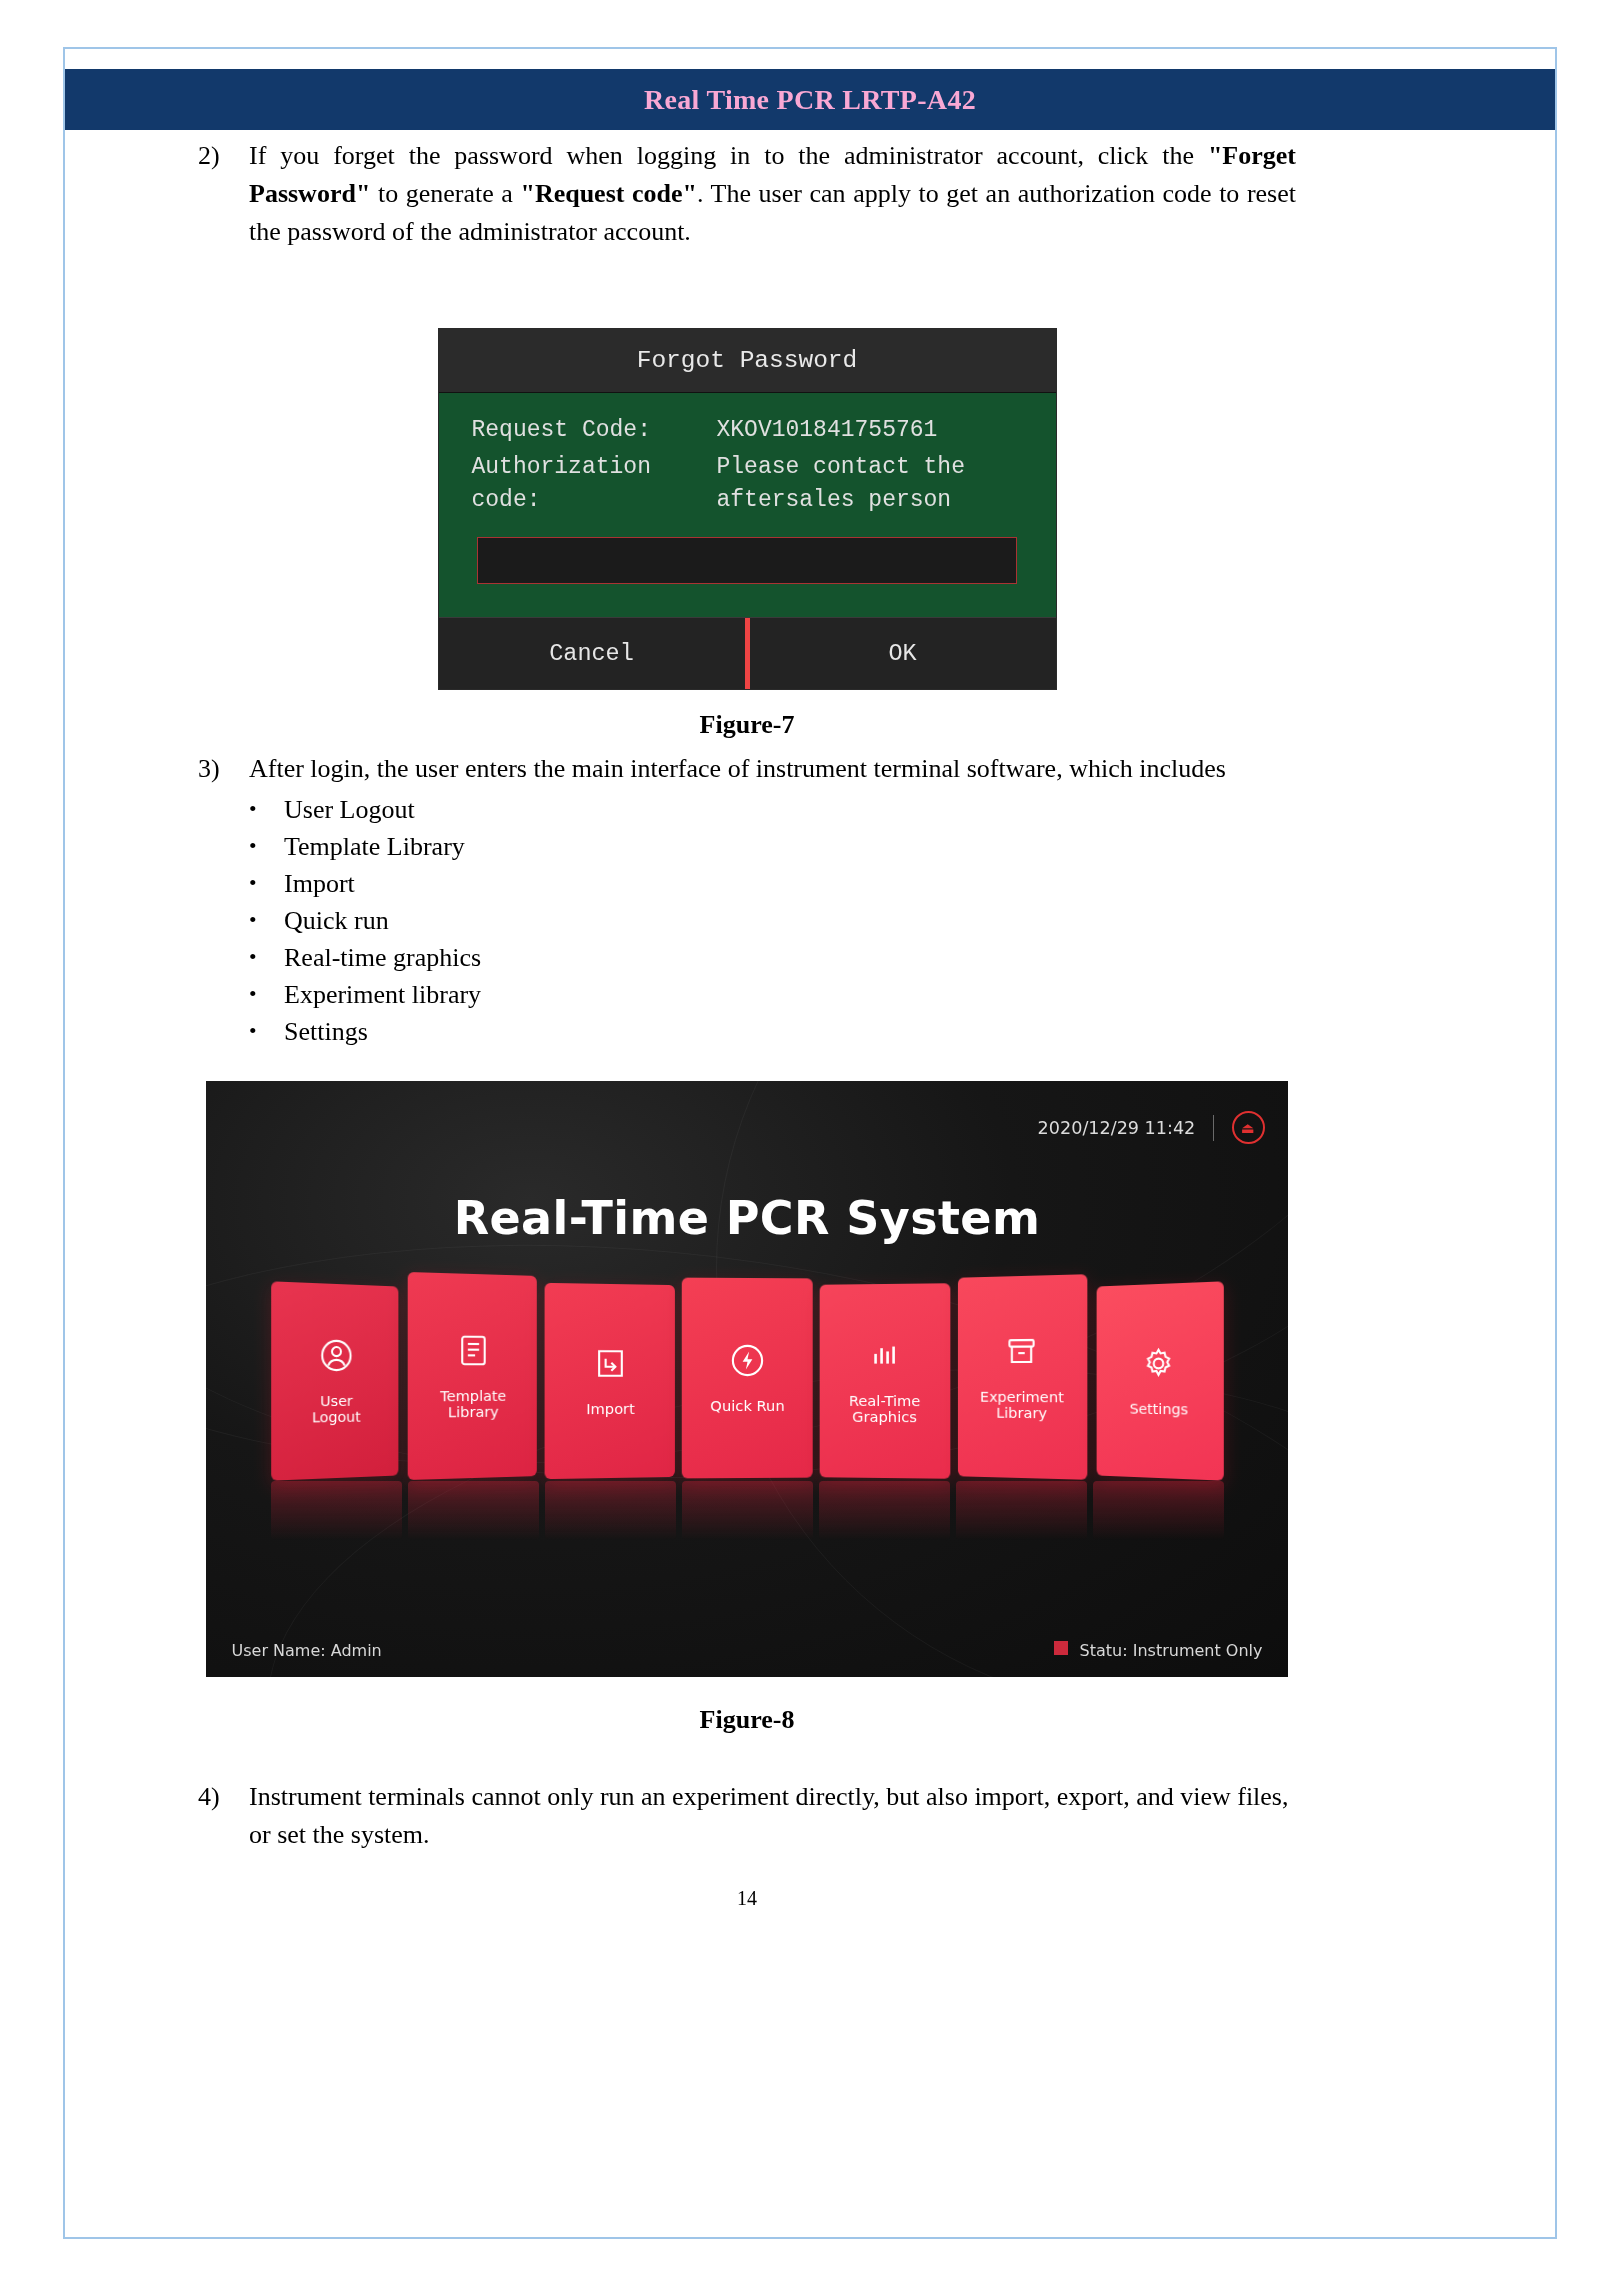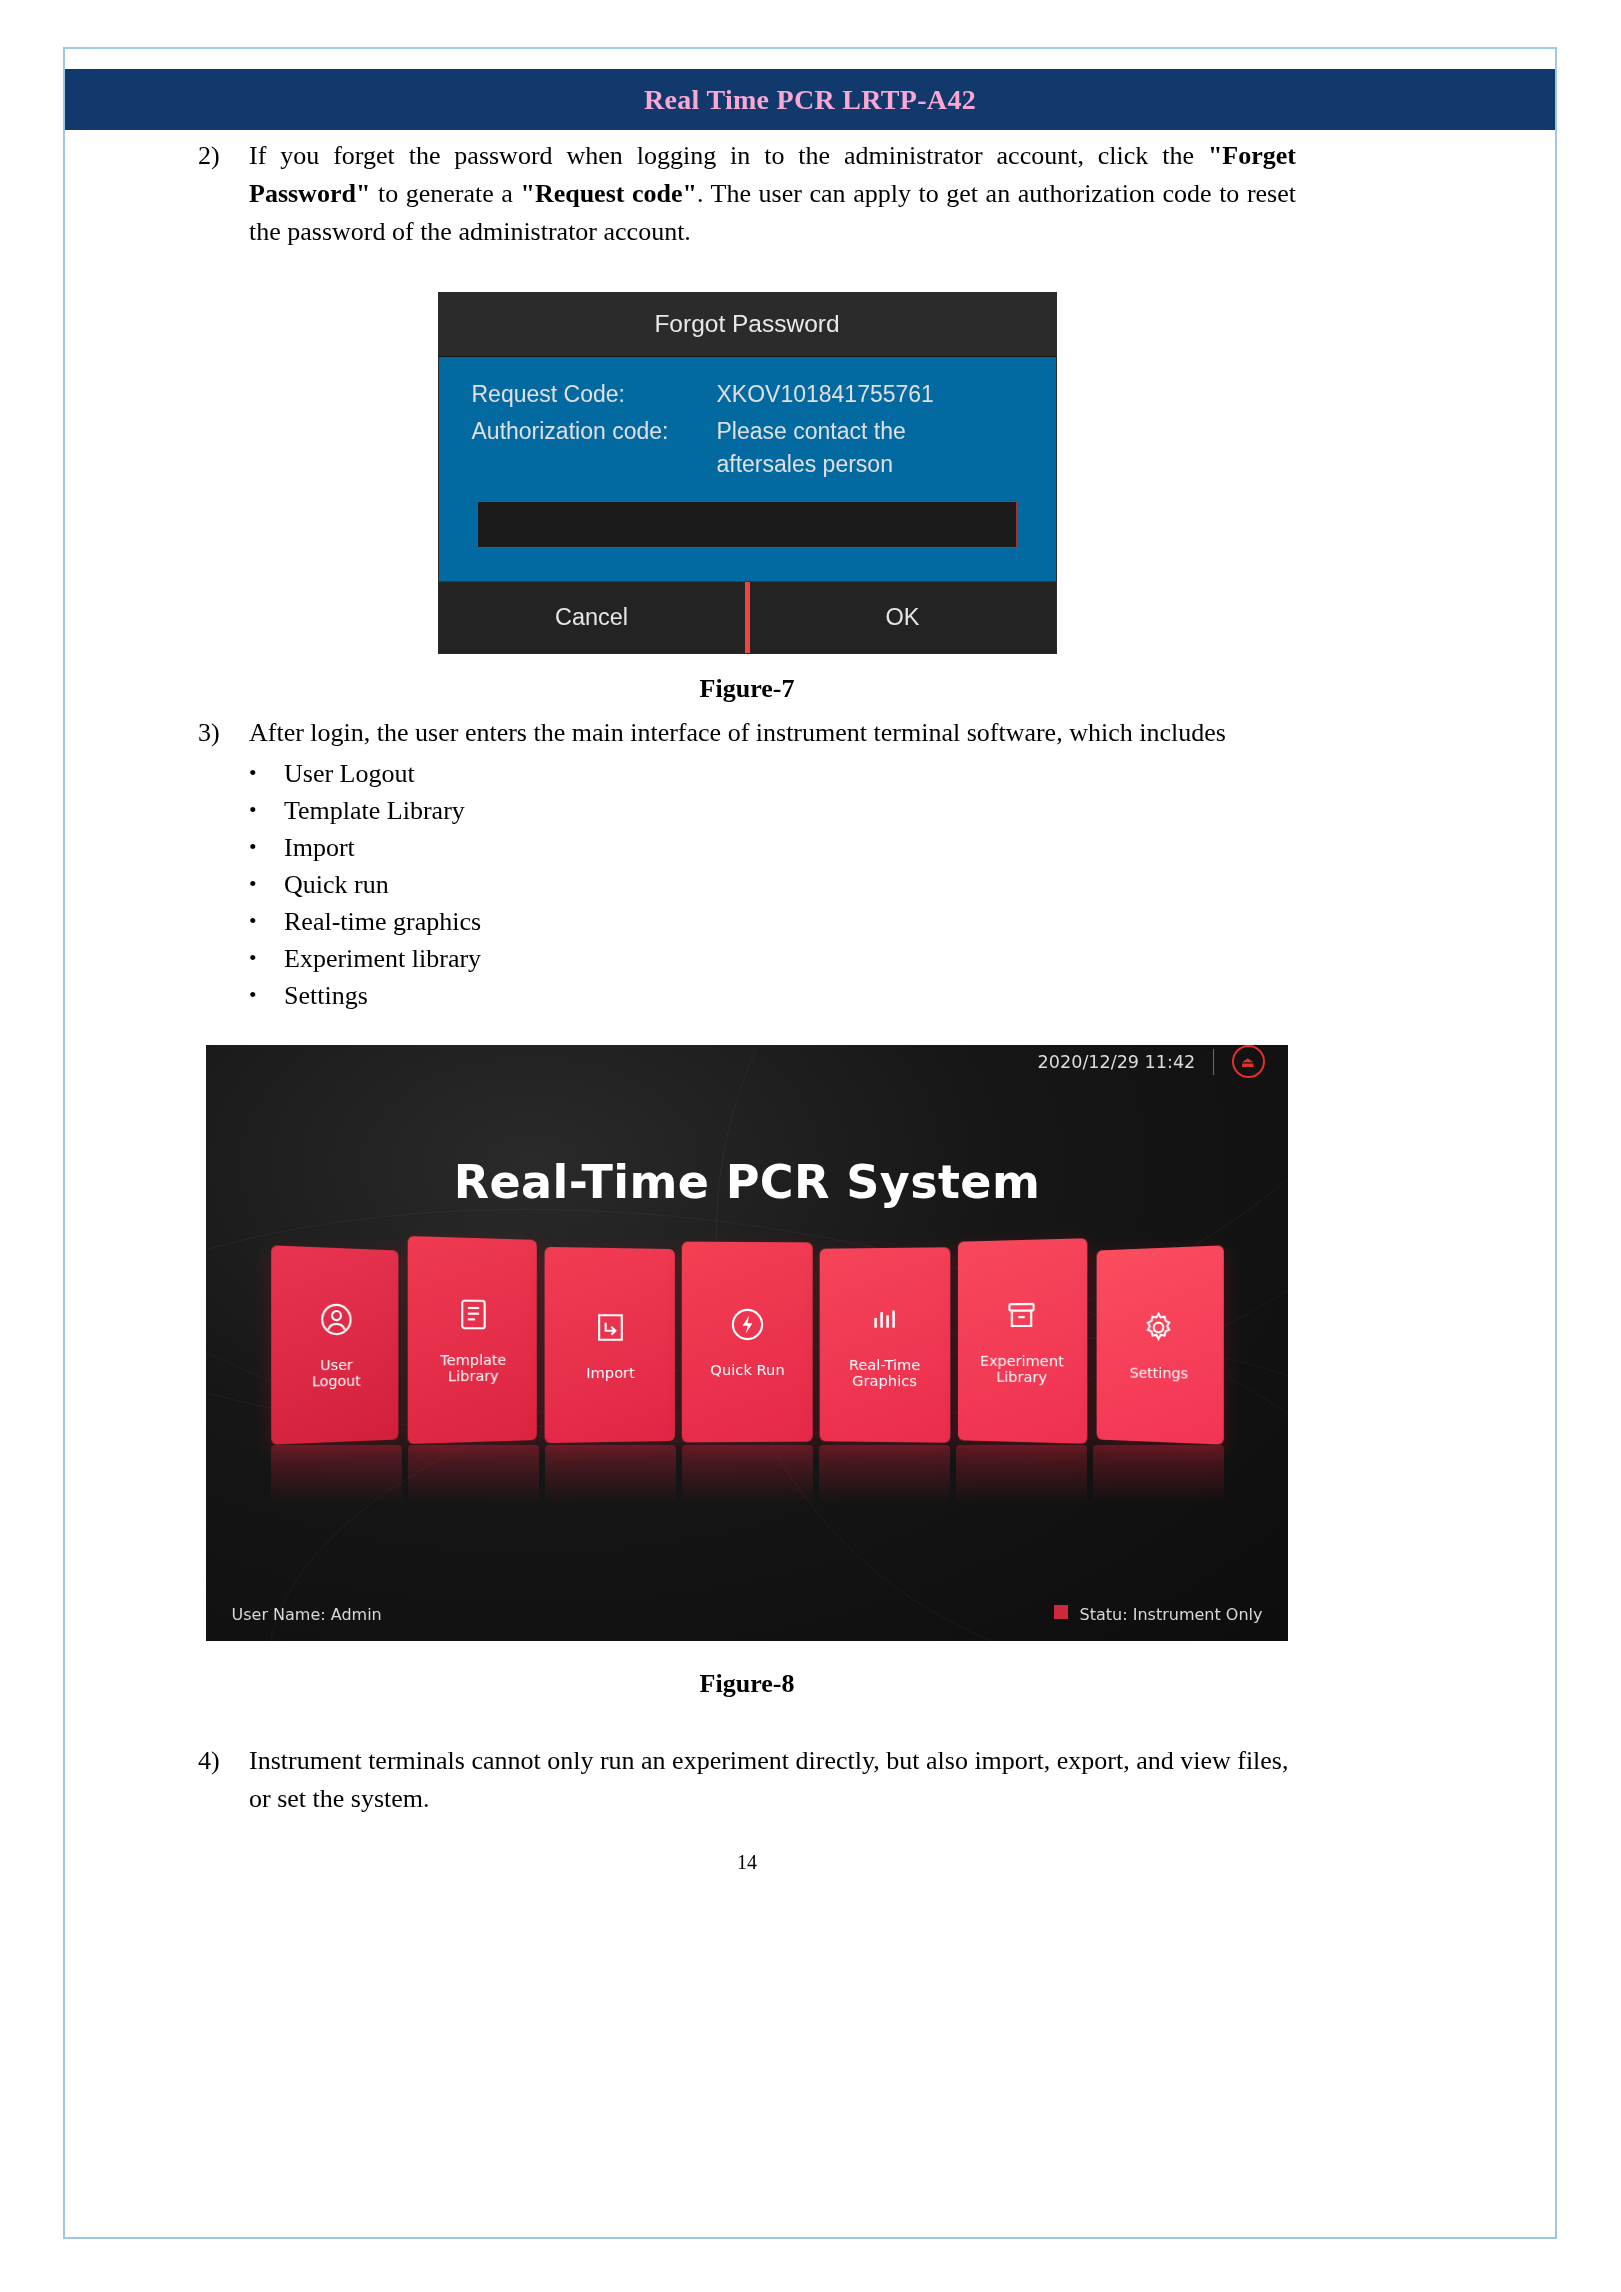--- a/index.html
+++ b/index.html
@@ -73,24 +73,25 @@
 
   
   .fig7-wrap {
     width: 1494px;
     display: flex;
     justify-content: center;
     margin-top: 41px;
   }
   .dialog {
     width: 617px;
-    background: #0369a1;
-    font-family: Liberation Sans, sans-serif;
+    background: #14532d;
+    font-family: Liberation Mono, monospace;
     color: #e8e8e8;
     border: 1px solid #2a2a2a;
+    margin-top: 36px;
   }
   .dialog-title {
     height: 63px;
     background: #2b2b2b;
     display: flex;
     align-items: center;
     justify-content: center;
     font-size: 24.5px;
     color: #e9e9e9;
     border-bottom: 1px solid #111;
@@ -178,21 +179,21 @@
   }
   .sw1 { width: 1470px; height: 686px; left: -255px; top: -323px; transform: rotate(-10deg); }
   .sw2 { width: 1372px; height: 608px; left: -147px; top: -216px; transform: rotate(-4deg); }
   .sw3 { width: 1568px; height: 745px; left: -294px; top: 176px; transform: rotate(8deg); }
   .sw4 { width: 1225px; height: 549px; left: 59px; top: 294px; transform: rotate(-6deg); }
   .sw5 { width: 882px; height: 882px; left: 510px; top: -255px; }
 
   .screen-top {
     position: absolute;
     right: 23.5px;
-    top: 0;
+    top: 30px;
     display: flex;
     align-items: center;
     color: #dcdcdc;
     font-size: 17.6px;
   }
   .screen-top .divider {
     width: 1px;
     height: 25.5px;
     background: #6a6a6a;
     margin: 0 17.6px;

